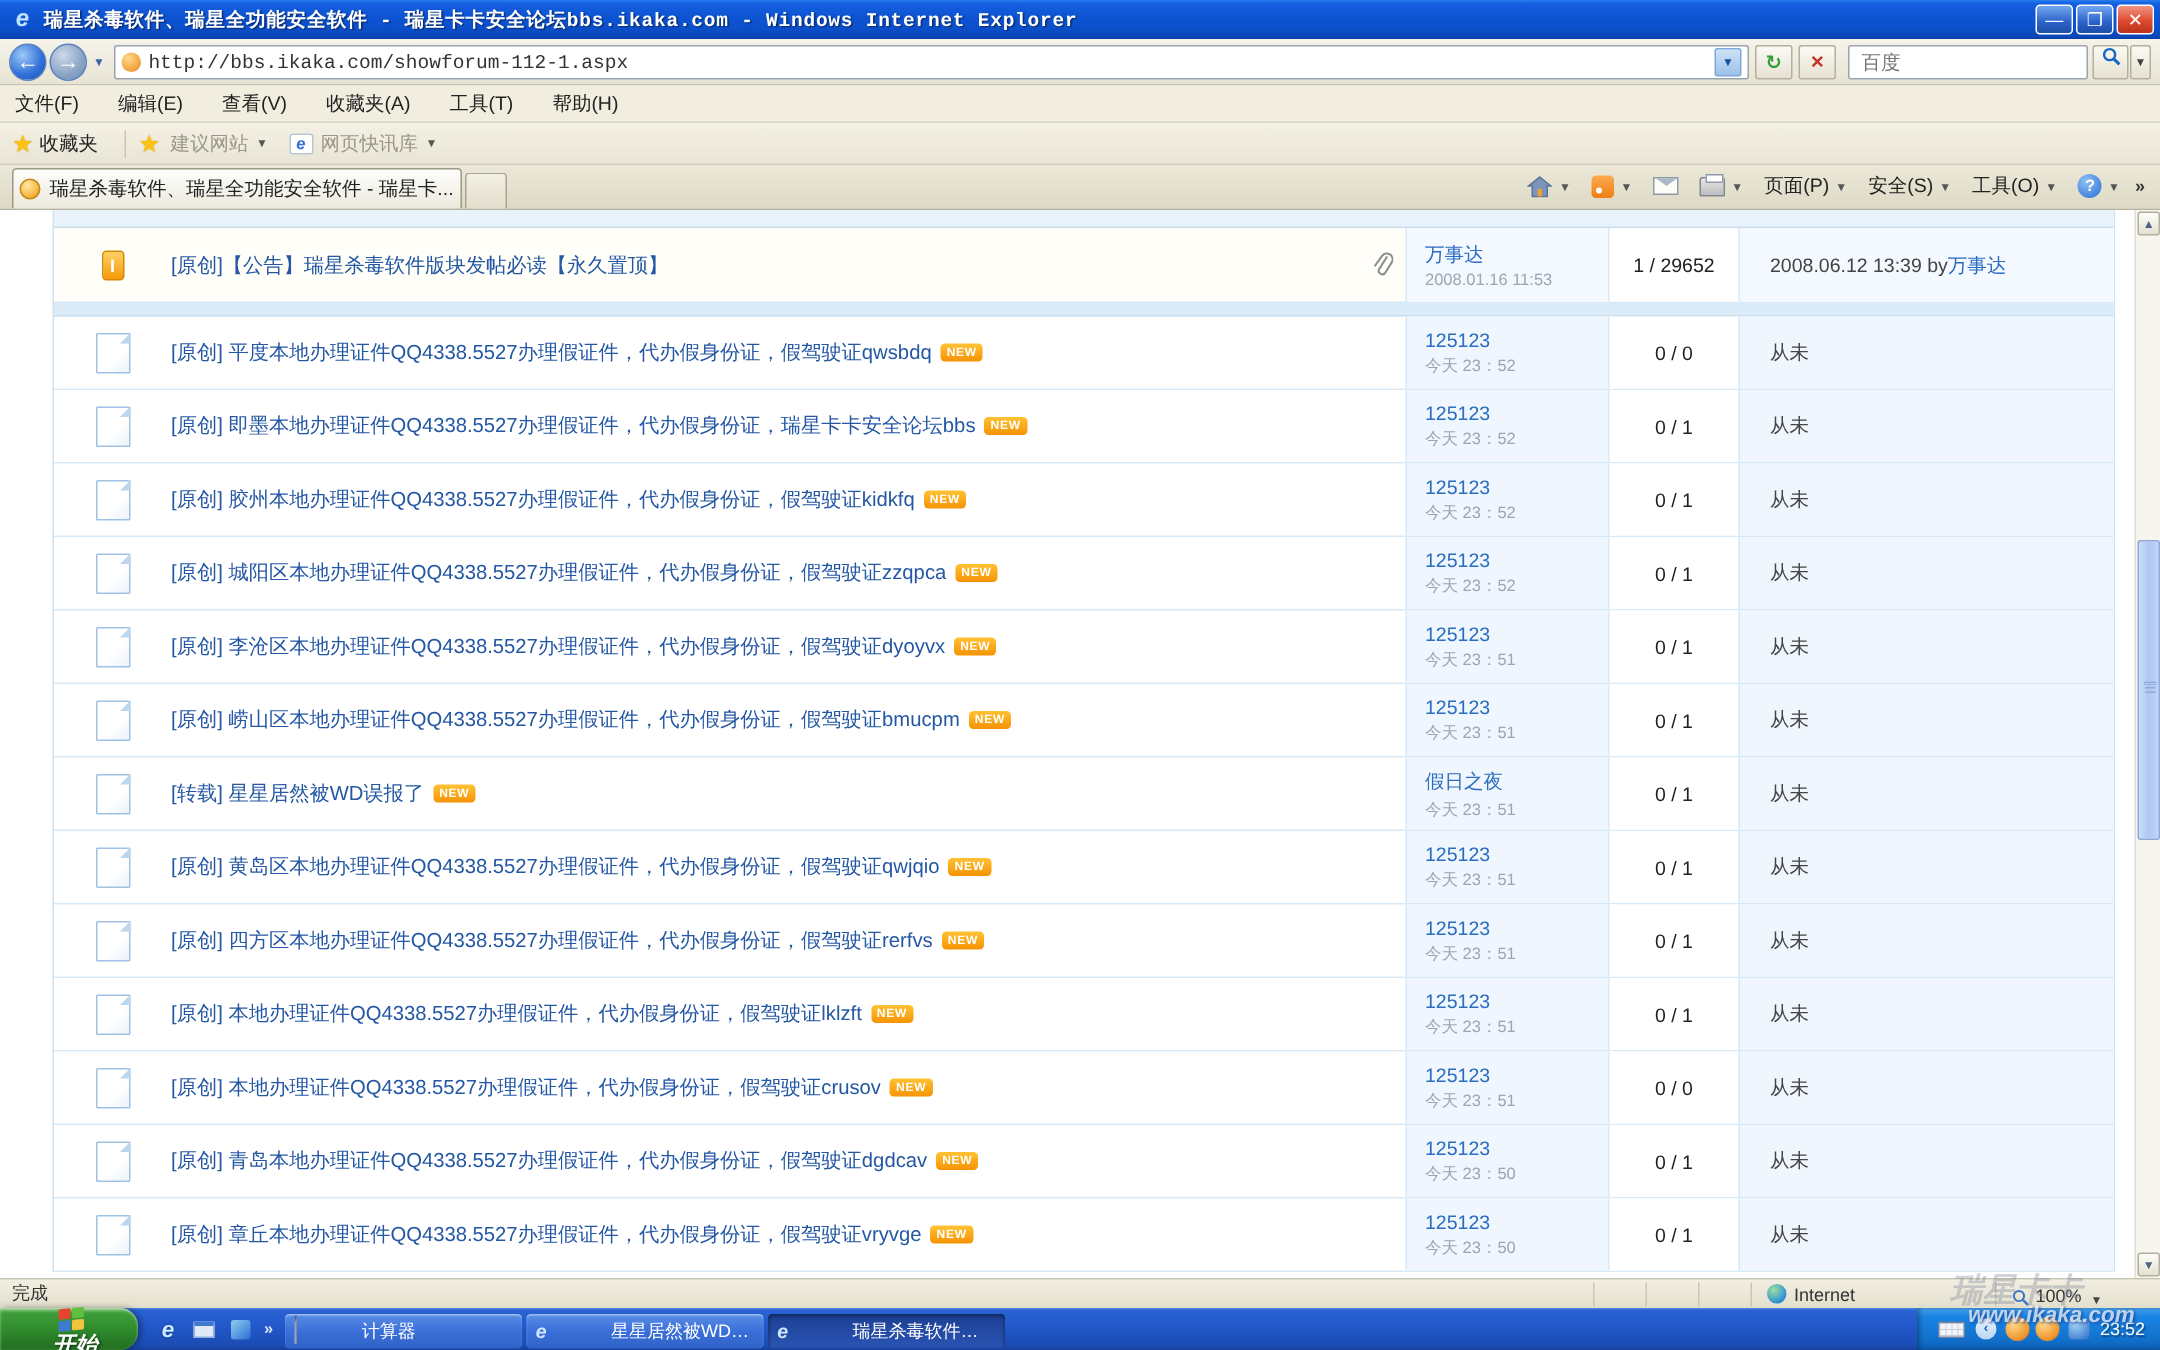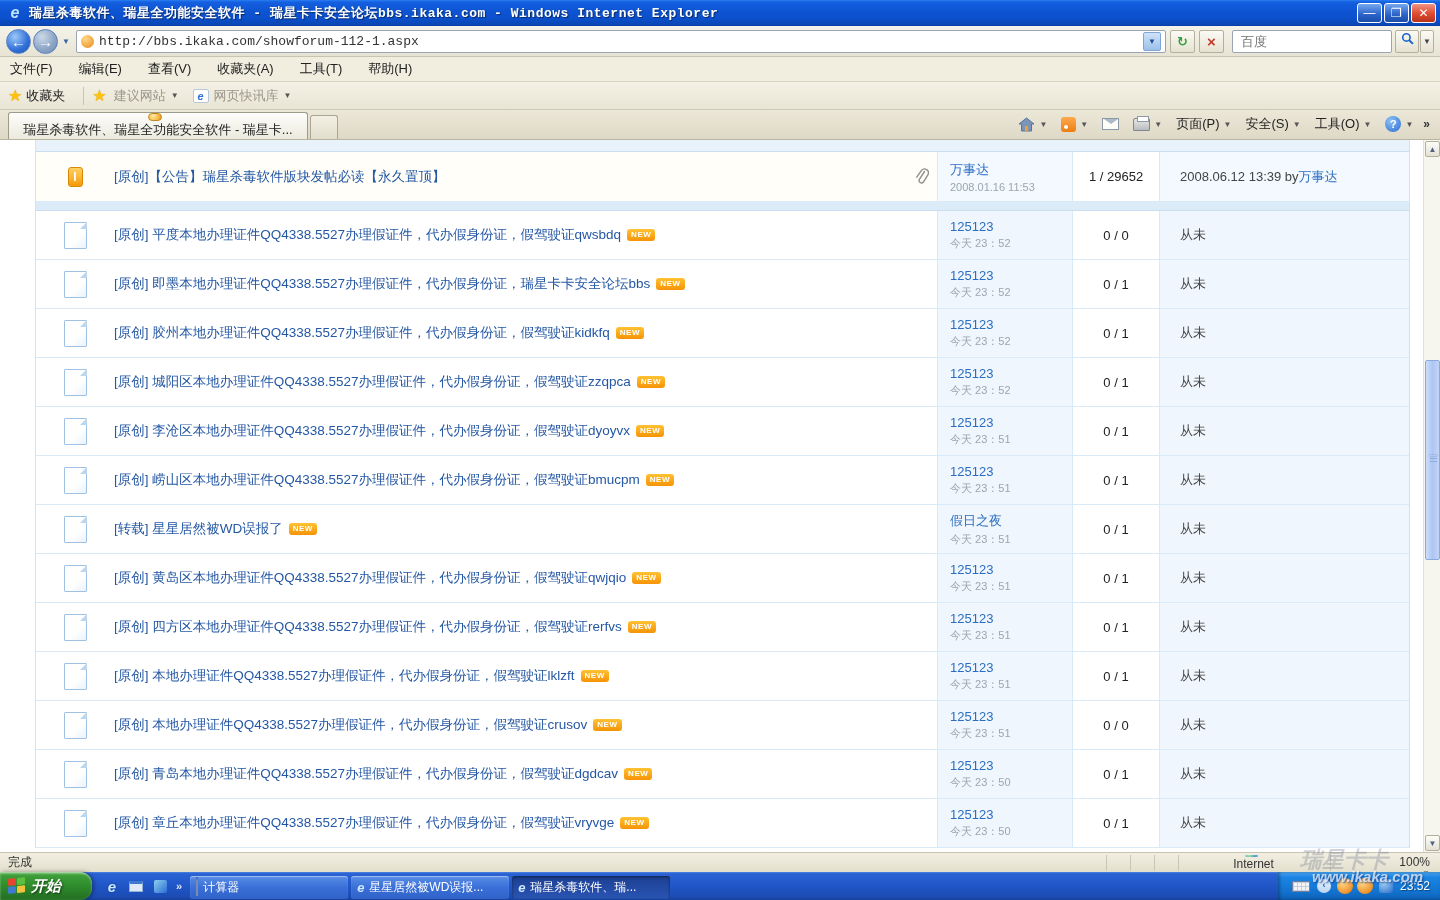--- a/index.html
+++ b/index.html
@@ -64,21 +64,21 @@
   .fav-chip .label.dim { color:#9a968a; margin:0 3px; }
   .chip-icon { width:16px; height:14px; border-radius:2px; margin-right:2px; }
   .chip-icon.blue { background:#fff; border:1px solid #b9c6d6; color:#2f6fd8; font-size:11px; font-weight:bold; font-style:italic; text-align:center; line-height:12px; }
   .mini-drop { font-size:8px; color:#555; margin-left:2px; }
 
   
   .tabrow { position:absolute; top:110px; left:0; width:1440px; height:30px;
     background:linear-gradient(180deg,#ece8d8,#ded9c6); border-bottom:1px solid #b8b4a2; display:flex; align-items:flex-end; }
   .tab { height:27px; width:300px; margin-left:8px; background:linear-gradient(180deg,#fdfdfb,#eceadd);
     border:1px solid #9e9a88; border-bottom:none; border-radius:3px 3px 0 0;
-    display:flex; align-items:center; padding:0 4px; font-size:13px; color:#222; cursor:pointer;flex-direction:column; }
+    display:flex; align-items:center; padding:0 4px; font-size:13px; color:#222; cursor:pointer; }
   .tab-favicon { width:14px; height:14px; border-radius:7px; margin-right:6px;
     background:radial-gradient(circle at 35% 30%,#ffe9a8,#f7b63e 65%,#d8921a); border:1px solid #c08a1c; }
   .tab-stub { height:24px; width:28px; margin-left:2px; background:linear-gradient(180deg,#f3f0e4,#e2decd);
     border:1px solid #aaa693; border-bottom:none; border-radius:3px 3px 0 0; cursor:pointer; }
   .cmdbar { margin-left:auto; display:flex; align-items:center; height:30px; padding-right:10px; }
   .cmd { display:flex; align-items:center; font-size:13px; color:#222; margin-left:14px; cursor:pointer; white-space:nowrap; }
   .cmd .mini-drop { margin-left:4px; }
   .cmd-icon { display:inline-block; }
   .rss-icon { width:15px; height:15px; border-radius:3px; background:linear-gradient(180deg,#fdab4e,#ef7d12); position:relative; }
   .rss-icon::after { content:""; position:absolute; left:3px; bottom:3px; width:4px; height:4px; background:#fff; border-radius:50%; }
@@ -125,52 +125,52 @@
   .scroll-arrow.down { bottom:1px; }
   .scroll-thumb { position:absolute; left:1px; top:220px; width:15px; height:200px; border:1px solid #8ca8dc; border-radius:2px;
     background:linear-gradient(90deg,#cdddfa,#aec6f2 50%,#c3d5f8); cursor:pointer; }
   .scroll-thumb::after { content:""; position:absolute; left:4px; top:94px; width:7px; height:1px;
     box-shadow:0 0 0 .5px #8ca8dc, 0 3px 0 0 #8ca8dc, 0 6px 0 0 #8ca8dc; }
 
   
   .statusbar { position:absolute; top:852px; left:0; width:1440px; height:20px; background:linear-gradient(180deg,#f2efe2,#e3dfcd);
     border-top:1px solid #c8c4b2; display:flex; align-items:center; font-size:12px; color:#333; }
   .status-left { flex:1; padding-left:8px; }
-  .status-pane { height:16px; border-left:1px solid #cac6b5; margin-left:2px; padding:0 10px; display:flex; align-items:center;flex-direction:column; }
+  .status-pane { height:16px; border-left:1px solid #cac6b5; margin-left:13px; padding:0 10px; display:flex; align-items:center; }
   .status-pane.tiny { width:22px; padding:0; }
   .globe { width:13px; height:13px; border-radius:50%; background:radial-gradient(circle at 35% 30%,#9fe09f,#2f8fd8 70%,#1b5fae); margin-right:5px; }
   .zoom-pane { width:110px;align-items:flex-end; }
   .zoom-glass { margin-right:4px; }
   .zoom-drop { margin-left:6px; font-size:8px; color:#444; }
 
   
   .taskbar { position:absolute; top:872px; left:0; width:1440px; height:28px;
     background:linear-gradient(180deg,#4f86e0 0%,#2a62d4 6%,#2157c9 45%,#1c4cb4 88%,#16409c 100%); display:flex; align-items:center; }
   .startbtn { height:28px; width:92px; border-radius:0 12px 12px 0;
     background:linear-gradient(180deg,#7bc274 0%,#3e9e3a 12%,#2f8c2c 50%,#257323 90%);
     box-shadow:inset 0 1px 2px rgba(255,255,255,.5), 2px 0 4px rgba(0,0,0,.35);
-    display:flex; align-items:center; padding-left:8px; cursor:pointer; }
+    display:flex; align-items:center; padding-left:8px; cursor:pointer;flex-direction:column; }
   .winflag { width:18px; height:16px; display:grid; grid-template-columns:8px 8px; grid-template-rows:7px 7px; gap:1px; transform:skewY(-6deg); margin-right:5px; }
   .winflag span { border-radius:1px; }
   .startbtn .label { color:#fff; font-size:15px; font-weight:bold; font-style:italic; text-shadow:1px 1px 2px rgba(0,0,0,.55); }
   .quicklaunch { display:flex; align-items:center; margin:0 4px 0 8px; }
   .ql-icon { width:20px; height:20px; margin:0 2px; border-radius:2px; display:flex; align-items:center; justify-content:center; cursor:pointer; }
   .ql-e { color:#cfe8ff; font-size:15px; font-weight:bold; font-style:italic; text-shadow:0 0 2px #063a8c; }
   .ql-desk { width:14px; height:11px; background:#dfeaf6; border:1px solid #8fb0d8; border-top:3px solid #3f7ad0; }
   .ql-app { width:13px; height:13px; border-radius:2px; background:linear-gradient(135deg,#8fd0f0,#2b6cd4); }
   .ql-chev { color:#dce9fb; font-size:11px; font-weight:bold; margin:0 4px; cursor:pointer; }
   .taskbtns { display:flex; align-items:center; flex:1; height:28px; padding-top:3px; }
   .taskbtn { width:158px; height:23px; margin-right:3px; border-radius:3px; display:flex; align-items:center; padding:0 6px;
     background:linear-gradient(180deg,#5a8ee6,#3a6fd8 50%,#2f63c8); box-shadow:inset 0 1px 1px rgba(255,255,255,.45);
     color:#fff; font-size:12px; cursor:pointer; white-space:nowrap; overflow:hidden; }
   .taskbtn.active { background:linear-gradient(180deg,#1c3f92,#2a55b4); box-shadow:inset 0 1px 3px rgba(0,0,0,.5); }
   .taskbtn .tb-icon { margin-right:5px; flex:0 0 auto; }
   .calc-icon { width:12px; height:14px; background:#e8eef8; border:1px solid #7a8cb0; border-top:4px solid #3f62b0; }
   .tb-e { color:#cfe8ff; font-size:13px; font-weight:bold; font-style:italic; }
-  .tb-label { overflow:hidden; text-overflow:ellipsis; }
+  .tb-label { overflow:hidden; text-overflow:ellipsis;margin-left:38px; }
   .tray { height:28px; display:flex; align-items:center; padding:0 10px 0 14px;
     background:linear-gradient(180deg,#4aa3ef 0%,#1a84e4 20%,#1273cf 70%,#0d5fb4 100%);
     box-shadow:inset 2px 0 3px rgba(0,0,0,.3); }
   .kbd-icon { width:18px; height:11px; background:#f2f4f8; border:1px solid #6f80a0; border-radius:1px; margin-right:7px;
     background-image:linear-gradient(#c6cede 1px, transparent 1px), linear-gradient(90deg,#c6cede 1px, transparent 1px);
     background-size:4px 4px; cursor:pointer; }
   .tray-chev { width:14px; height:14px; border-radius:50%; background:linear-gradient(180deg,#eaf3fd,#b9d4f2); color:#1a5cb0;
     font-size:9px; font-weight:bold; text-align:center; line-height:13px; margin-right:6px; cursor:pointer; }
   .mascot { width:16px; height:16px; border-radius:50%; background:radial-gradient(circle at 35% 30%,#ffd98a,#f0922a 70%,#c86d10); margin-right:4px; cursor:pointer; }
   .tray-blue { width:14px; height:14px; border-radius:3px; background:radial-gradient(circle at 35% 30%,#9fd0f5,#2a6cc8); margin:0 7px 0 2px; cursor:pointer; }

